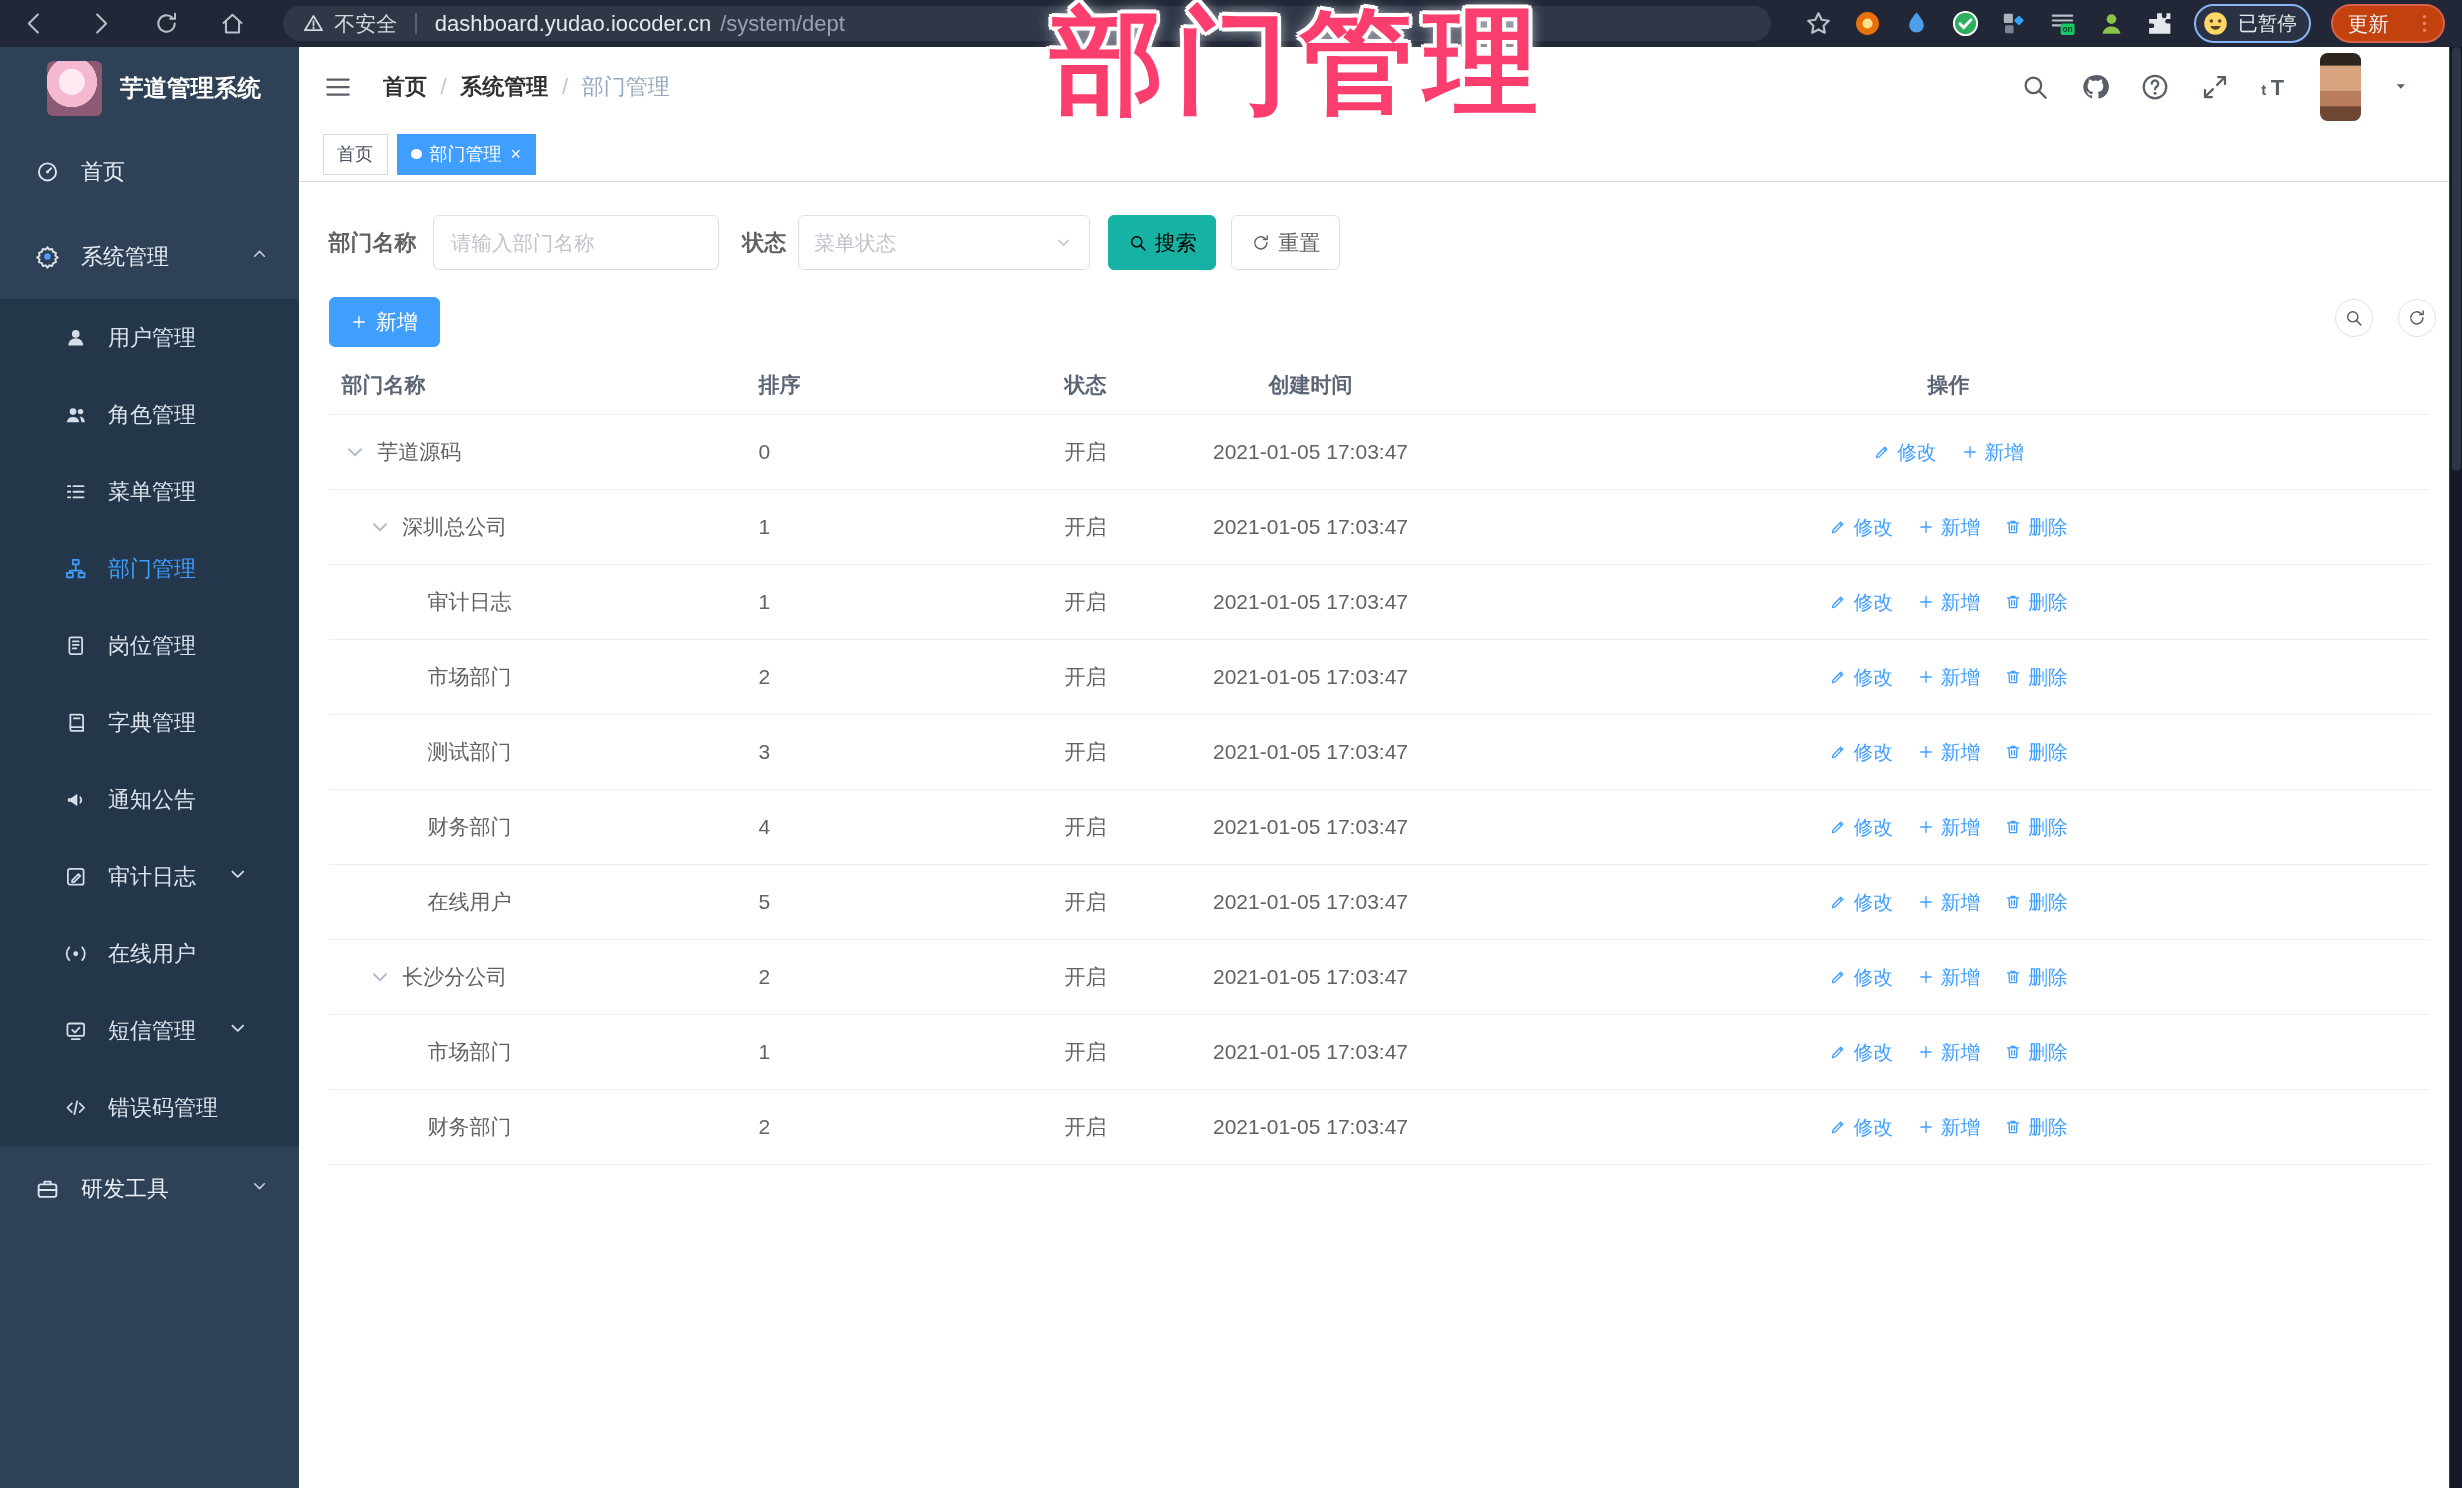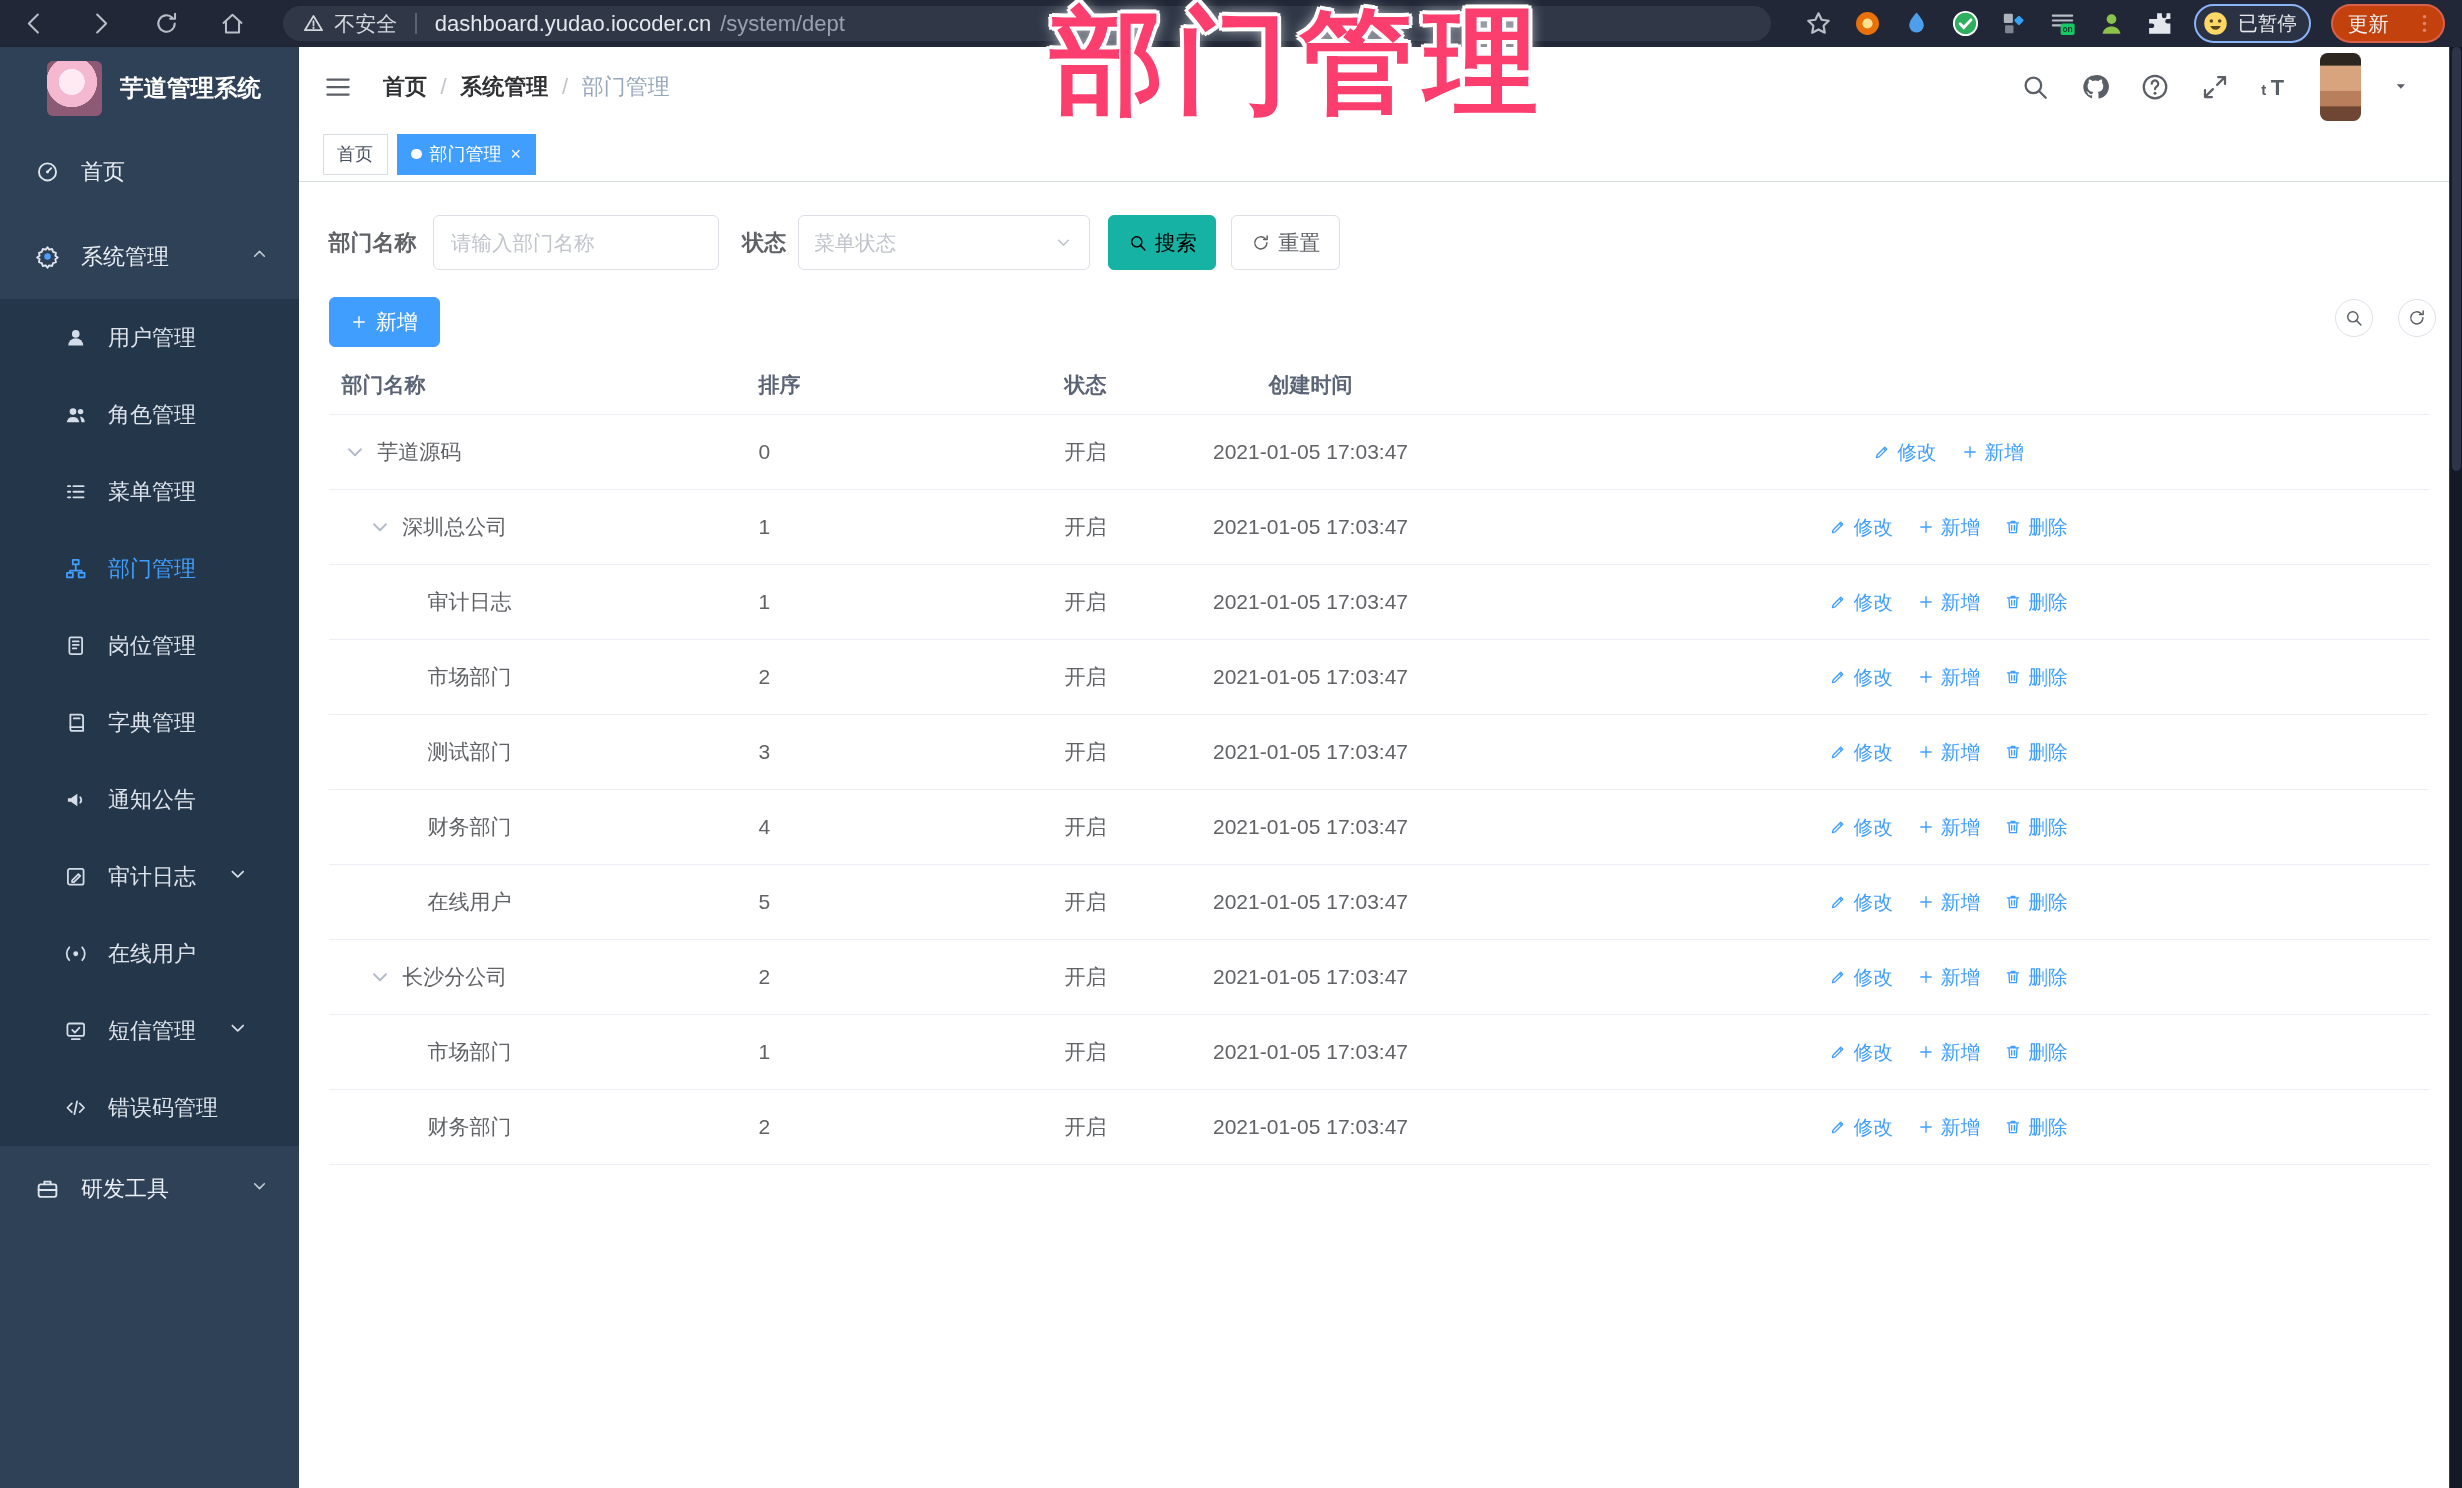--- a/index.html
+++ b/index.html
@@ -572,20 +572,23 @@
             </div>
             <div class="cell c1">
               <span>排序</span>
             </div>
             <div class="cell c2">
               <span>状态</span>
             </div>
             <div class="cell c3">
               <span>创建时间</span>
             </div>
+            <div class="cell c4">
+              <span>操作</span>
+            </div>
           </div>
         <div id="tbody">
             <div class="trow">
               <div class="cell c0" style="padding-left:13px">
                 <span class="tree-arrow">
                   <svg viewBox="0 0 24 24">
                     <path d="M6.5 9.5 12 15l5.5-5.5" class="st" stroke-width="2"></path>
                   </svg>
                 </span>
                 <span>芋道源码</span>

